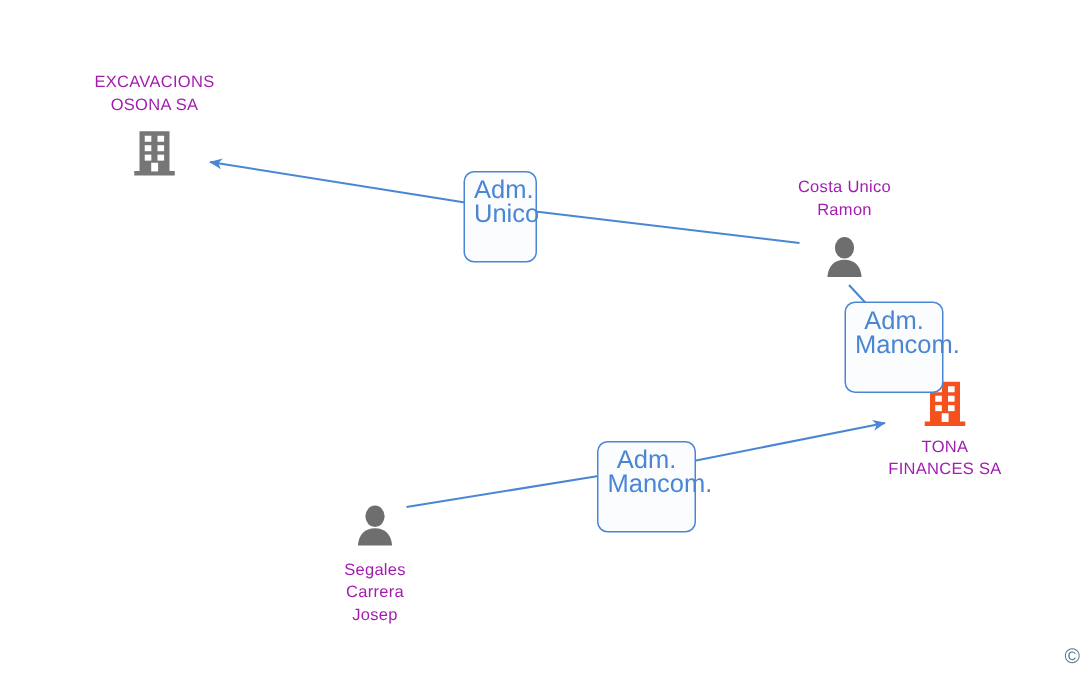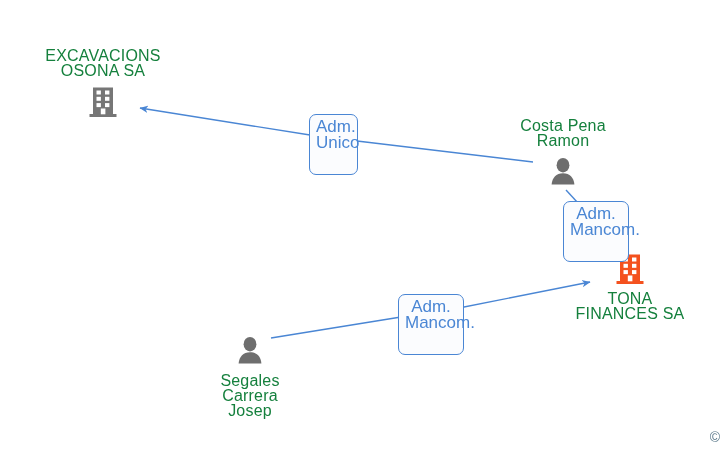--- a/index.html
+++ b/index.html
@@ -26,22 +26,22 @@
 
   
   .node {
     position: absolute;
     display: flex;
     flex-direction: column;
     align-items: center;
     width: 150px;
   }
   .node-label {
-    color: #15803d;
-    font-size: 16px;
+    color: #a21caf;
+    font-size: 11px;
     line-height: 15px;
     text-align: center;
     white-space: pre-line;
     letter-spacing: 0.2px;
   }
   .icon-wrap {
     width: 34px;
     height: 34px;
     position: relative;
   }
@@ -131,21 +131,21 @@
         <rect x="10.5" y="11.8" width="4.4" height="4" fill="#ffffff"></rect>
         <rect x="19" y="11.8" width="4.4" height="4" fill="#ffffff"></rect>
         <rect x="10.5" y="18.1" width="4.4" height="4" fill="#ffffff"></rect>
         <rect x="19" y="18.1" width="4.4" height="4" fill="#ffffff"></rect>
         <rect x="14.8" y="23.5" width="4.6" height="5.8" fill="#ffffff"></rect>
       </svg>
     </div>
   </div>
 
   <div class="node label-top" style="left:488px; top:118px;">
-    <div class="node-label">Costa Pena
+    <div class="node-label">Costa Unico
 Ramon</div>
     <div class="icon-wrap">
       <svg viewBox="0 0 34 34" width="34" height="34" xmlns="http://www.w3.org/2000/svg">
         <ellipse cx="17" cy="10.2" rx="6.4" ry="7.2" fill="#6e6e6e"></ellipse>
         <path d="M17 18.2 C10.2 18.2 6.2 22.4 5.6 29.6 L28.4 29.6 C27.8 22.4 23.8 18.2 17 18.2 Z" fill="#6e6e6e"></path>
       </svg>
     </div>
   </div>
 
   <div class="node label-bottom" style="left:555px; top:252px;">

